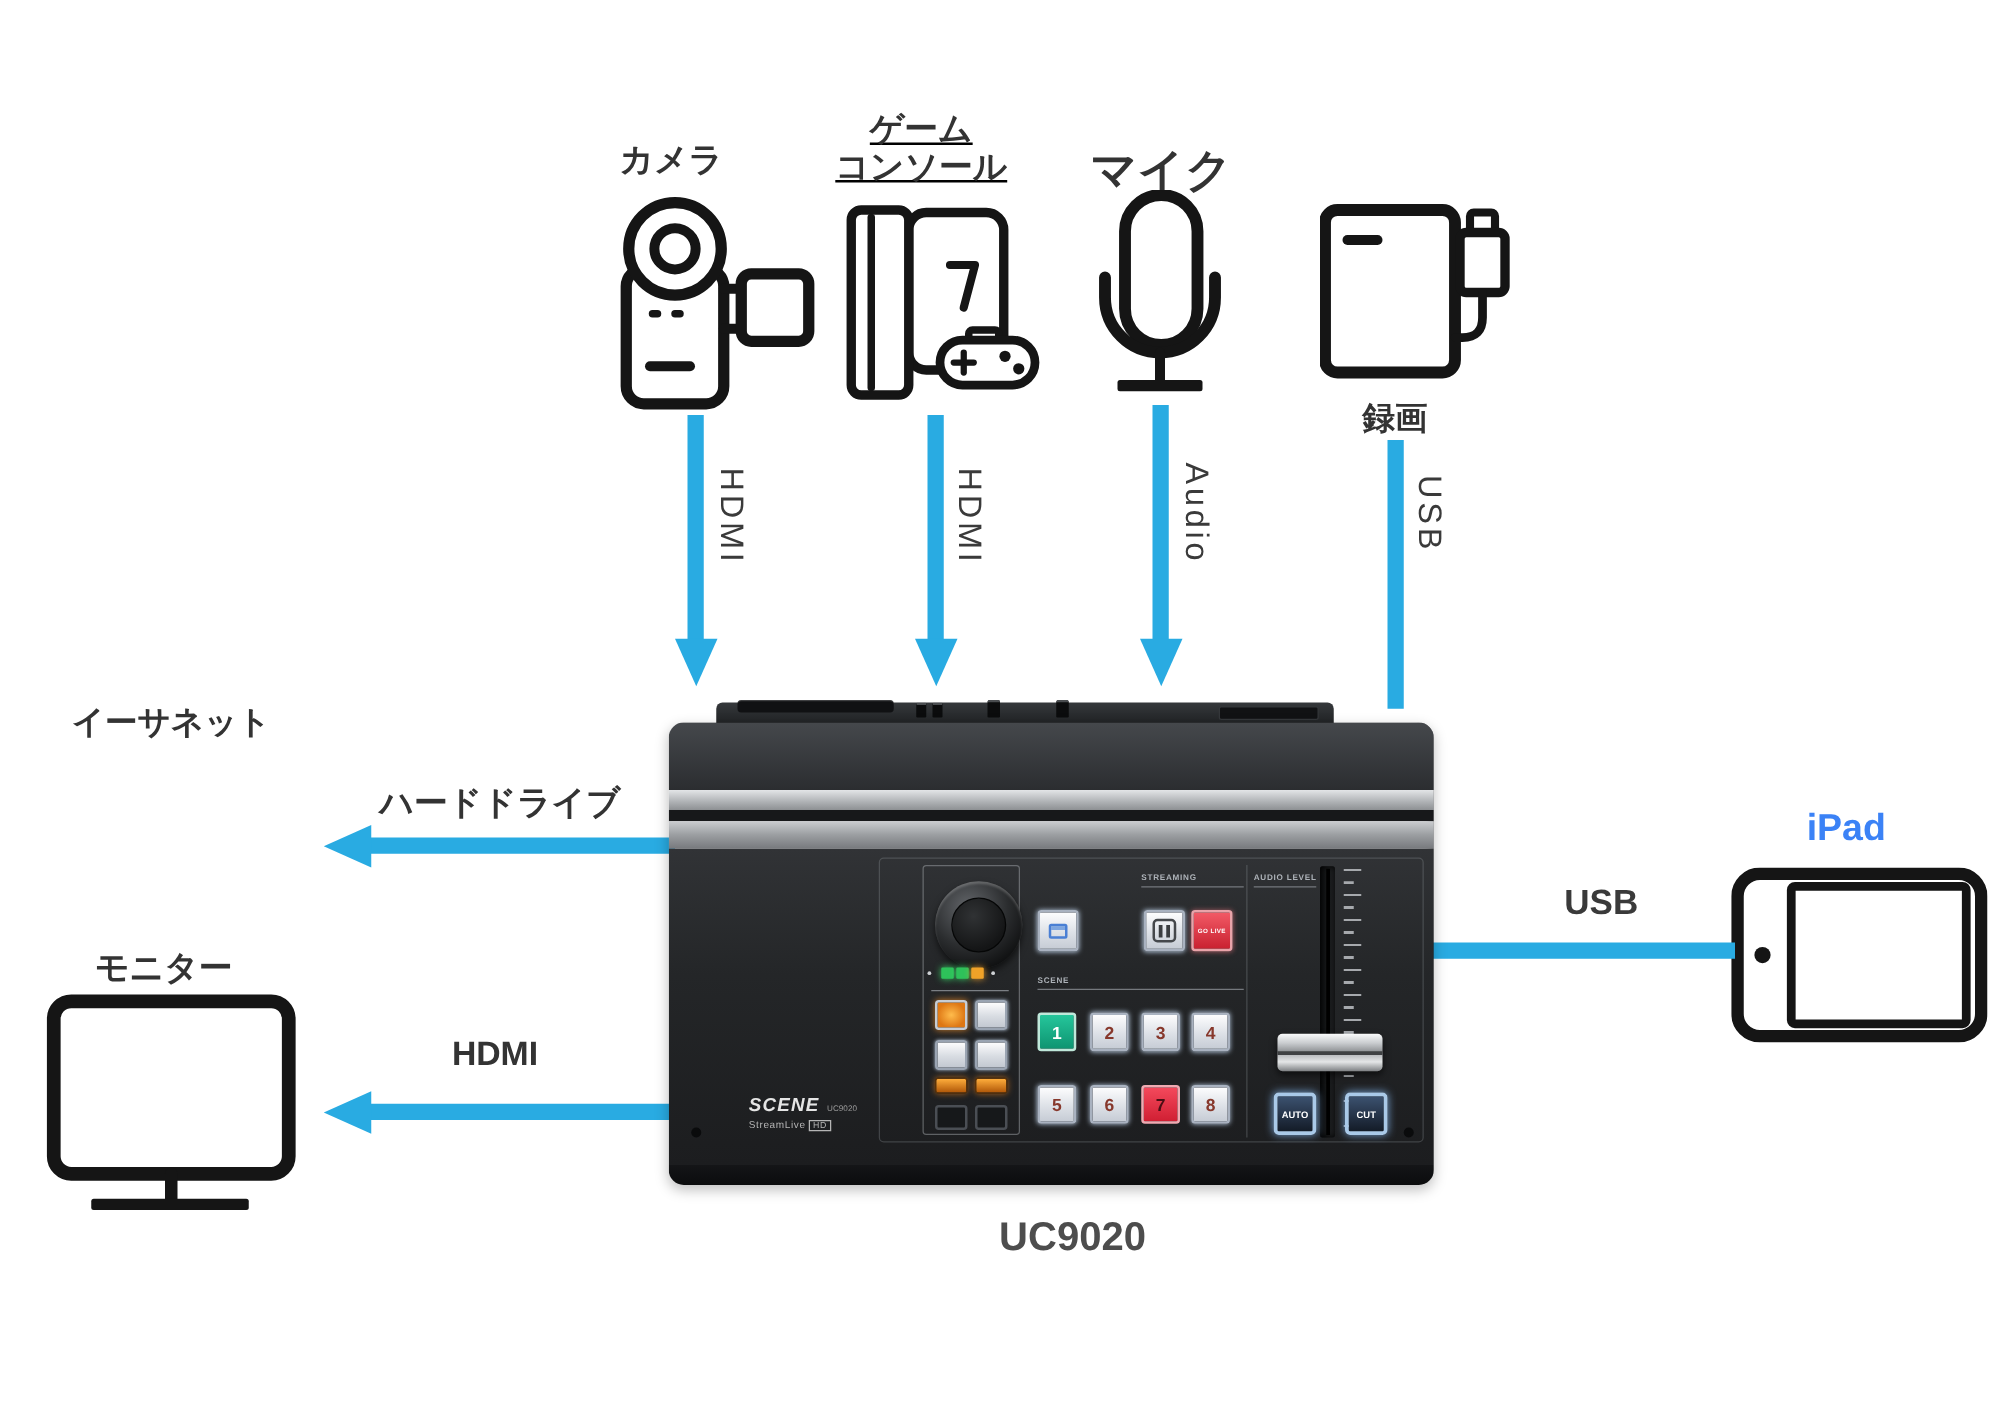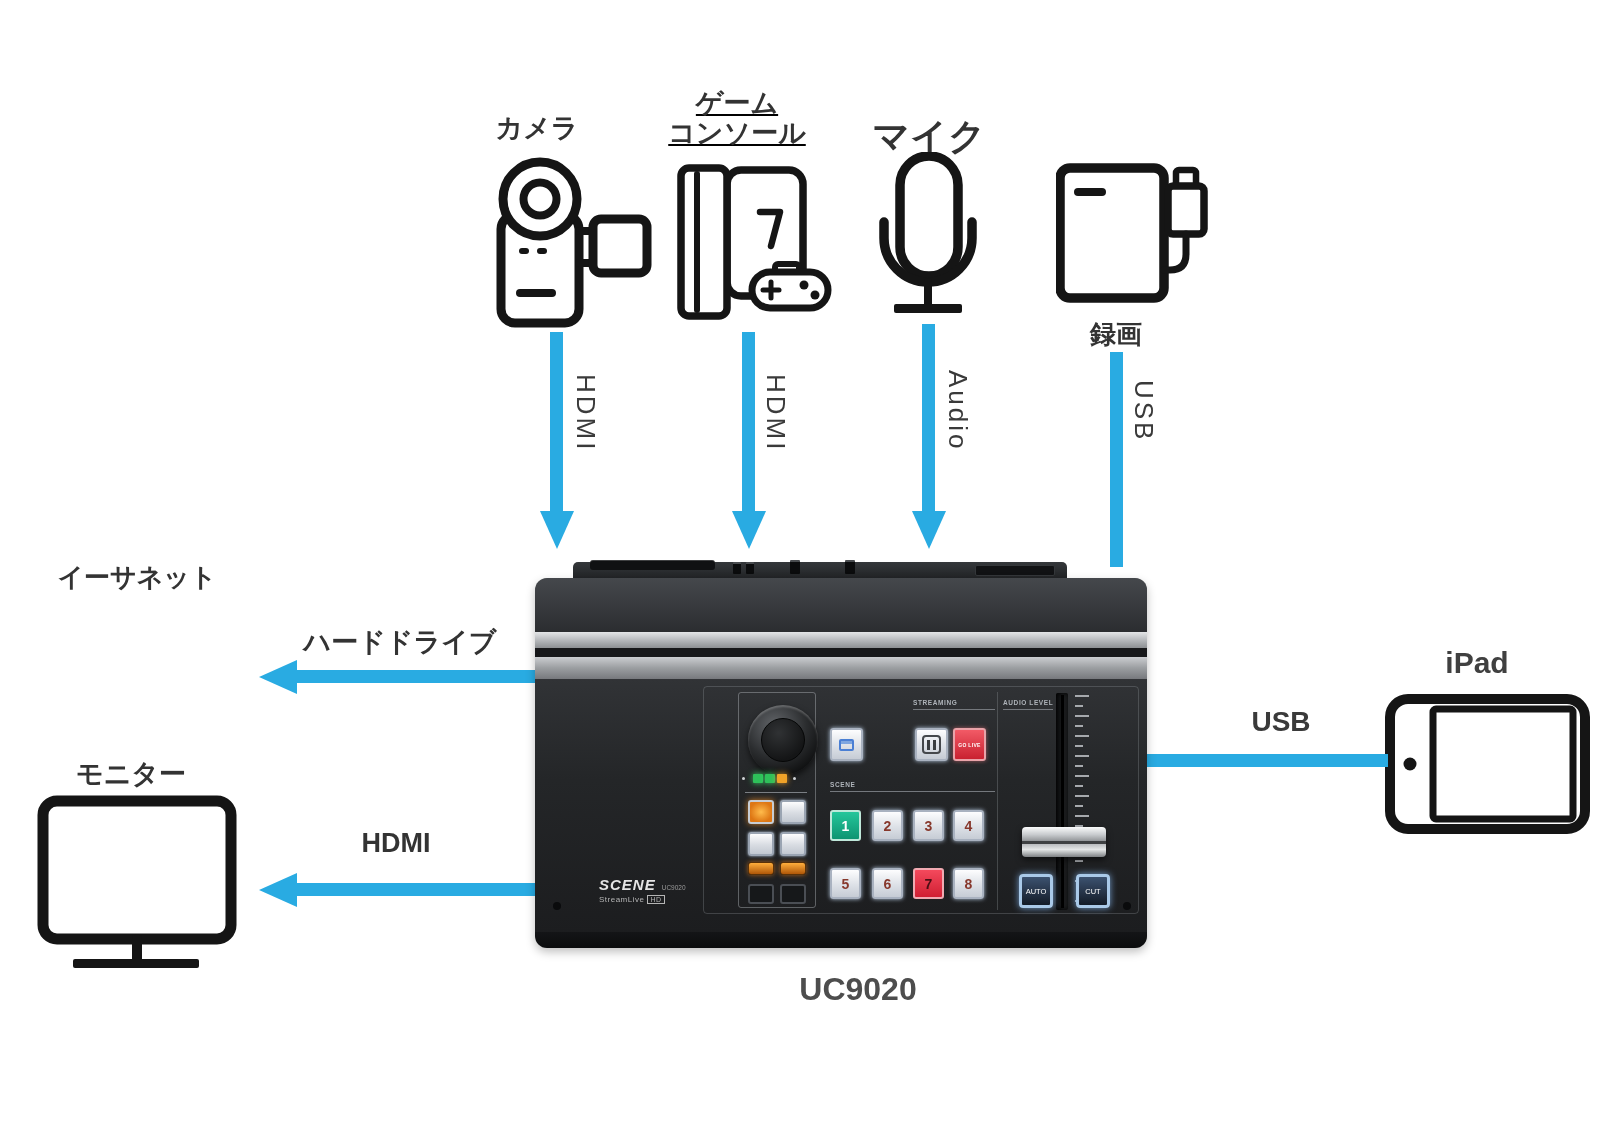--- a/index.html
+++ b/index.html
@@ -99,21 +99,21 @@
   .btn-white { background:linear-gradient(#fdfdfe,#dde1e7 55%,#c6ccd5);
         border:2px solid #a9b2c0; box-shadow:0 0 4px #b9cce2; }
   .btn-red { background:linear-gradient(#f25a66,#c92130);
         border:2px solid #e9a3a9; box-shadow:0 0 4px rgba(240,120,130,.6);
         color:#fff; font-size:5px; font-weight:700; letter-spacing:.3px; text-align:center; }
   .btn-teal { background:linear-gradient(#25c69b,#0e9471);
         border:2px solid #bfe8da; color:#fff; }
   .btn-scene-red { background:linear-gradient(#f4495c,#d01f33);
         border:2px solid #f0aab2; color:#4a0e14; }
   .btn-blue { background:linear-gradient(#3c5270,#131b27); border:3px solid #a9c9e8;
-        box-shadow:0 0 7px rgba(130,180,235,.85); color:#fff; font-size:7.5px; font-weight:400;
+        box-shadow:0 0 7px rgba(130,180,235,.85); color:#fff; font-size:7.5px; font-weight:700;
         border-radius:4px;text-align:center; }
   .digit { font-size:14px; font-weight:700; }
   .digit-dark { color:#87382c; }
 
   .pause-box { width:19px; height:19px; border:2px solid #45484c; border-radius:4px;
         display:flex; align-items:center; justify-content:center; gap:3px; }
   .pause-box i { display:block; width:3px; height:10px; background:#3a3d40; }
   .pic-glyph { width:15px; height:12px; border:2px solid #4a7fd4; border-radius:2px;
         box-shadow:inset 0 3px 0 #7ea6e0; }
 
@@ -220,21 +220,21 @@
   <div class="icon abs" style="left:37px; top:795px;">
     <svg width="200" height="180" viewBox="0 0 200 180" fill="none" stroke="#151515" stroke-linecap="round" stroke-linejoin="round">
       <rect x="6" y="6" width="188" height="138" rx="14" stroke-width="11" fill="#fff"></rect>
       <line x1="100" y1="144" x2="100" y2="166" stroke-width="10"></line>
       <rect x="36" y="164" width="126" height="9" rx="2" fill="#151515" stroke="none"></rect>
     </svg>
   </div>
   <div class="jp" style="left:396px; top:828px; font-size:27px;">HDMI</div>
   <div class="harrow" style="left:296px; top:883px; width:244px;"></div>
 
-  <div class="jp" style="left:1477px; top:646px; font-size:30px; color:#404040;">iPad</div>
+  <div class="jp" style="left:1477px; top:646px; font-size:30px; color:#3b82f6;">iPad</div>
   <div class="jp" style="left:1281px; top:706px; font-size:28px; color:#3a3a3a;">USB</div>
   <div class="hline" style="left:1145px; top:754px; width:243px;"></div>
   <div class="icon abs" style="left:1385px; top:694px;">
     <svg width="205" height="140" viewBox="0 0 205 140" fill="none" stroke="#151515" stroke-linecap="round" stroke-linejoin="round">
       <rect x="5" y="5" width="195" height="130" rx="18" stroke-width="10" fill="#fff"></rect>
       <rect x="48" y="15" width="140" height="110" rx="3" stroke-width="7" fill="#fff"></rect>
       <circle cx="25" cy="70" r="6.5" fill="#151515" stroke="none"></circle>
     </svg>
   </div>
 

